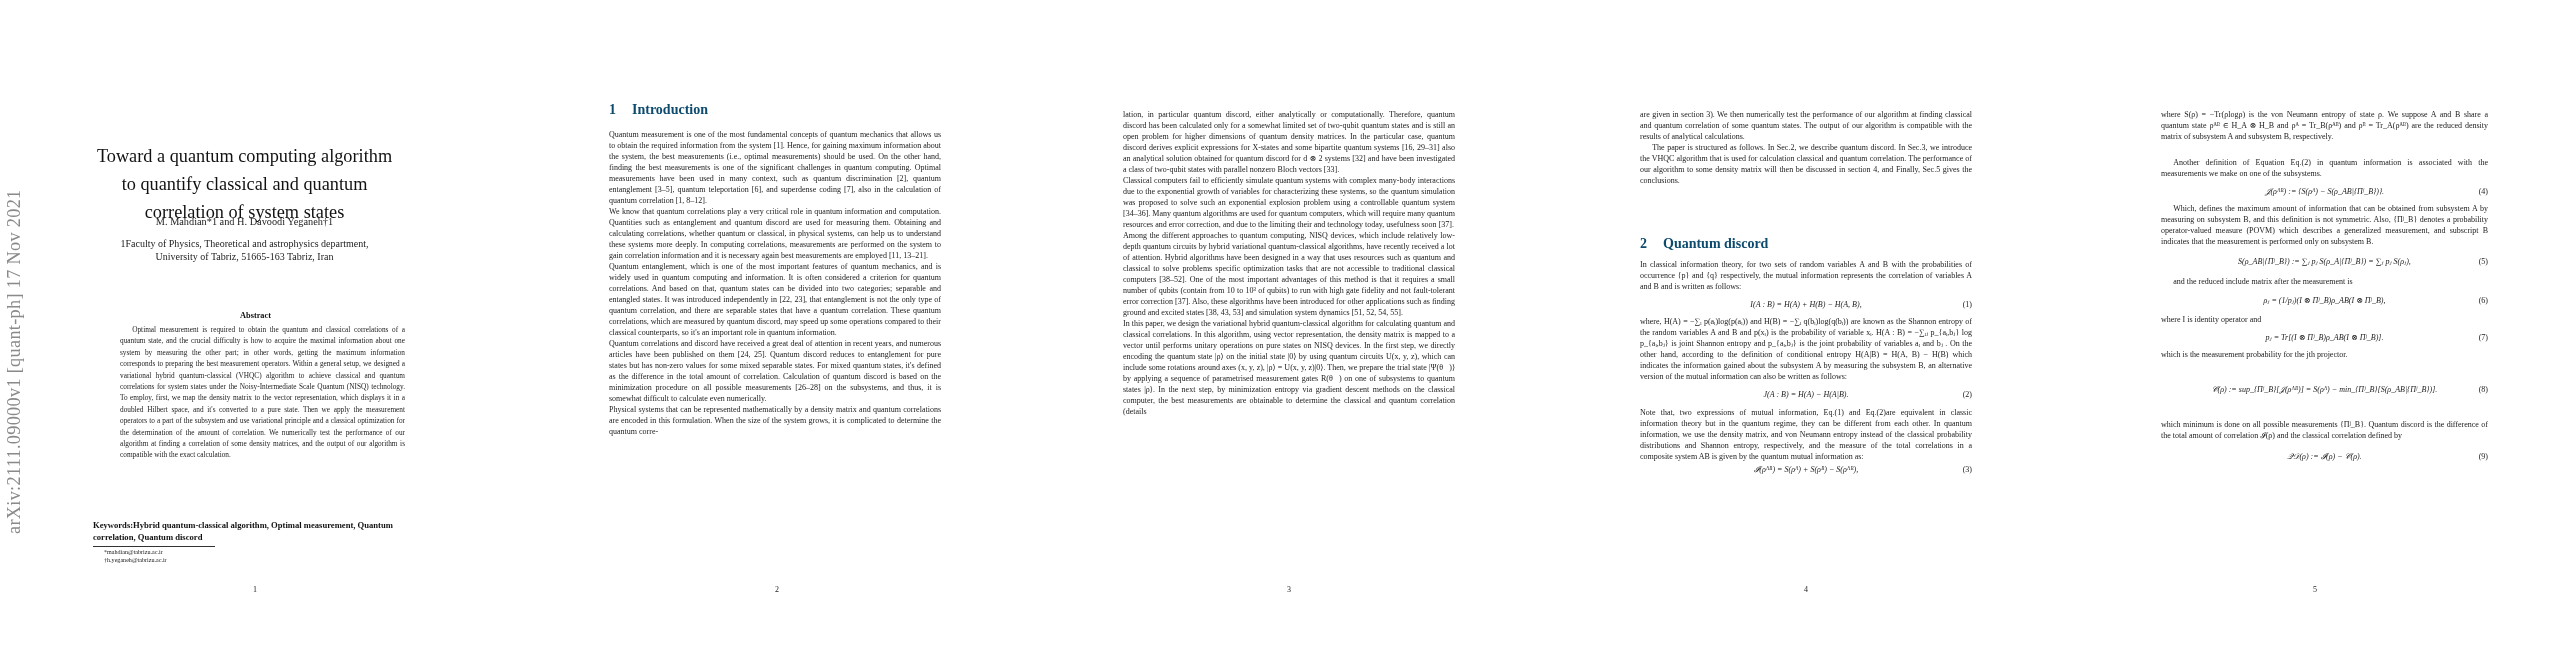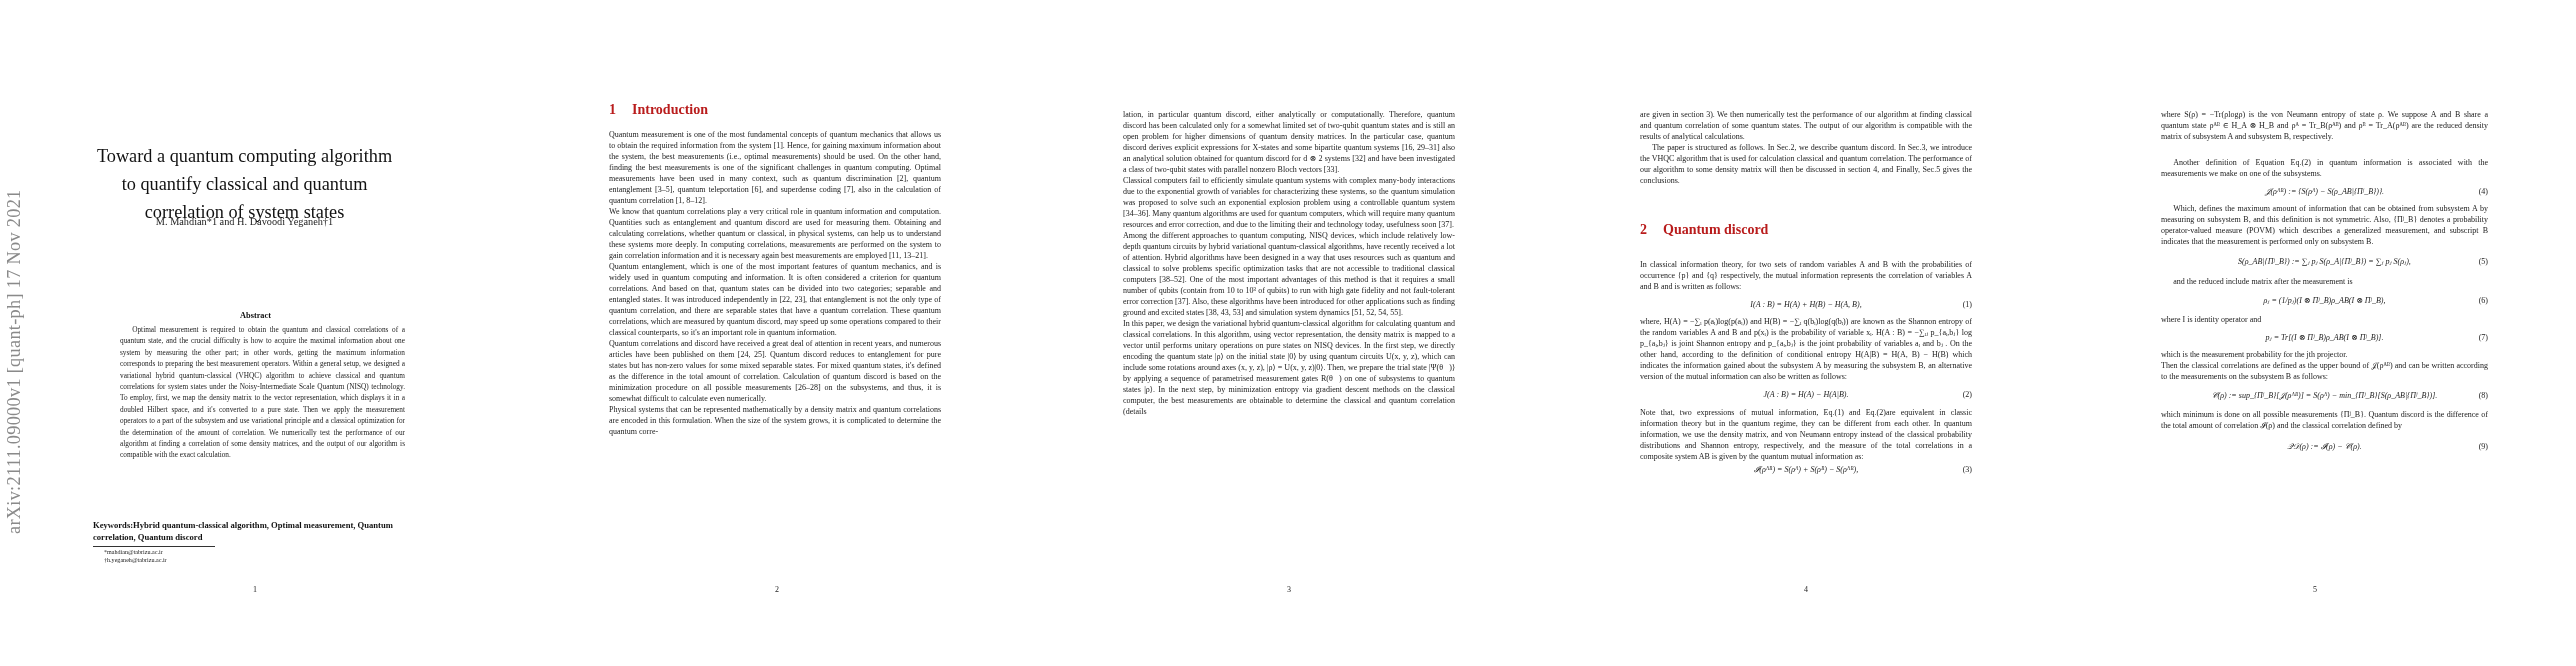--- a/index.html
+++ b/index.html
@@ -11,32 +11,36 @@
   .pagenum{position:absolute;font-family:"Liberation Serif",serif;font-size:8px;color:#222;}
   .arxiv{position:absolute;left:4.4px;top:534px;transform-origin:0 0;transform:rotate(-90deg);font-family:"Liberation Serif",serif;font-size:18.3px;color:#8a8a8a;white-space:nowrap;letter-spacing:0.3px;}
   .title{position:absolute;left:89px;top:142px;width:311px;text-align:center;font-family:"Liberation Serif",serif;font-size:18.3px;line-height:28px;color:#111;}
   .authors{position:absolute;left:89px;top:216px;width:311px;text-align:center;font-family:"Liberation Serif",serif;font-size:10.3px;color:#222;}
   .affil{position:absolute;left:89px;top:238px;width:311px;text-align:center;font-family:"Liberation Serif",serif;font-size:10px;line-height:12.8px;color:#222;}
   .abs-h{position:absolute;left:111px;top:311px;width:289px;text-align:center;font-family:"Liberation Serif",serif;font-weight:bold;font-size:8.3px;}
   .abs{position:absolute;left:120px;top:324px;width:285px;font-family:"Liberation Serif",serif;font-size:7.3px;line-height:11.4px;text-align:justify;color:#222;}
   .kw{position:absolute;left:93px;top:520px;width:311px;font-family:"Liberation Serif",serif;font-weight:bold;font-size:8.6px;line-height:11.7px;}
   .fnrule{position:absolute;left:93px;top:546px;width:122px;border-top:0.6px solid #333;}
   .fn{position:absolute;left:104px;font-family:"Liberation Serif",serif;font-size:6.1px;color:#222;}
-  .sec{position:absolute;font-family:"Liberation Serif",serif;font-weight:bold;font-size:14px;color:#b91c1c;}
+  .sec{position:absolute;font-family:"Liberation Serif",serif;font-weight:bold;font-size:14px;color:#0c4a6e;}
   .sec .n{display:inline-block;width:23px;}
   .eq{position:relative;display:flex;justify-content:center;align-items:center;font-style:italic;margin:6.7px 0;}
   .eq .num{position:absolute;right:0;font-style:normal;}
 </style>
 </head>
 <body>
 
 <div class="page" style="left:0;width:517px;">
   <div class="arxiv">arXiv:2111.09000v1  [quant-ph]  17 Nov 2021</div>
   <div class="title">Toward a quantum computing algorithm to quantify classical and quantum correlation of system states</div>
   <div class="authors">M. Mahdian*1 and H. Davoodi Yeganeh†1</div>
+  <div class="affil">
+    <div>1Faculty of Physics, Theoretical and astrophysics department,</div>
+    <div>University of Tabriz, 51665-163 Tabriz, Iran</div>
+  </div>
   <div class="abs-h">Abstract</div>
   <div class="abs ind">Optimal measurement is required to obtain the quantum and classical correlations of a quantum state, and the crucial difficulty is how to acquire the maximal information about one system by measuring the other part; in other words, getting the maximum information corresponds to preparing the best measurement operators. Within a general setup, we designed a variational hybrid quantum-classical (VHQC) algorithm to achieve classical and quantum correlations for system states under the Noisy-Intermediate Scale Quantum (NISQ) technology. To employ, first, we map the density matrix to the vector representation, which displays it in a doubled Hilbert space, and it's converted to a pure state. Then we apply the measurement operators to a part of the subsystem and use variational principle and a classical optimization for the determination of the amount of correlation. We numerically test the performance of our algorithm at finding a correlation of some density matrices, and the output of our algorithm is compatible with the exact calculation.</div>
   <div class="kw">Keywords:Hybrid quantum-classical algorithm, Optimal measurement, Quantum correlation, Quantum discord</div>
   <div class="fnrule"></div>
   <div class="fn" style="top:549px;">*mahdian@tabrizu.ac.ir</div>
   <div class="fn" style="top:557px;">†h.yeganeh@tabrizu.ac.ir</div>
   <div class="pagenum" style="left:253px;top:585px;">1</div>
 </div>
 
 <div class="page" style="left:517px;width:517px;">
@@ -61,21 +65,21 @@
     <p>In this paper, we design the variational hybrid quantum-classical algorithm for calculating quantum and classical correlations. In this algorithm, using vector representation, the density matrix is mapped to a vector until performs unitary operations on pure states on NISQ devices. In the first step, we directly encoding the quantum state |ρ⟩ on the initial state |0⟩ by using quantum circuits U(x, y, z), which can include some rotations around axes (x, y, z), |ρ⟩ = U(x, y, z)|0⟩. Then, we prepare the trial state |Ψ(θ⃗)⟩ by applying a sequence of parametrised measurement gates R(θ⃗) on one of subsystems to quantum states |ρ⟩. In the next step, by minimization entropy via gradient descent methods on the classical computer, the best measurements are obtainable to determine the classical and quantum correlation (details</p>
   </div>
   <div class="pagenum" style="left:253px;top:585px;">3</div>
 </div>
 
 <div class="page" style="left:1551px;width:517px;">
   <div class="col" style="left:89px;top:109px;width:332px;">
     <p>are given in section 3). We then numerically test the performance of our algorithm at finding classical and quantum correlation of some quantum states. The output of our algorithm is compatible with the results of analytical calculations.</p>
     <p class="ind">The paper is structured as follows. In Sec.2, we describe quantum discord. In Sec.3, we introduce the VHQC algorithm that is used for calculation classical and quantum correlation. The performance of our algorithm to some density matrix will then be discussed in section 4, and Finally, Sec.5 gives the conclusions.</p>
   </div>
-  <div class="sec" style="left:89px;top:222px;">
+  <div class="sec" style="left:89px;top:236px;">
     <span class="n">2</span><span>Quantum discord</span>
   </div>
   <div class="col" style="left:89px;top:259px;width:332px;">
     <p>In classical information theory, for two sets of random variables A and B with the probabilities of occurrence {p} and {q} respectively, the mutual information represents the correlation of variables A and B and is written as follows:</p>
     <div class="eq">
         <span>I(A : B) = H(A) + H(B) − H(A, B),</span>
         <span class="num">(1)</span>
       </div>
     <p>where, H(A) = −∑ᵢ p(aᵢ)log(p(aᵢ)) and H(B) = −∑ᵢ q(bᵢ)log(q(bᵢ)) are known as the Shannon entropy of the random variables A and B and p(xᵢ) is the probability of variable xᵢ. H(A : B) = −∑ᵢⱼ p_{aᵢ,bⱼ} log p_{aᵢ,bⱼ} is joint Shannon entropy and p_{aᵢ,bⱼ} is the joint probability of variables aᵢ and bⱼ . On the other hand, according to the definition of conditional entropy H(A|B) = H(A, B) − H(B) which indicates the information gained about the subsystem A by measuring the subsystem B, an alternative version of the mutual information can also be written as follows:</p>
     <div class="eq">
@@ -108,22 +112,21 @@
     <div class="eq" style="margin:7.8px 0;">
         <span>ρⱼ = (1/pⱼ)(I ⊗ Πʲ_B)ρ_AB(I ⊗ Πʲ_B),</span>
         <span class="num">(6)</span>
       </div>
     <p>where I is identity operator and</p>
     <div class="eq">
         <span>pⱼ = Tr[(I ⊗ Πʲ_B)ρ_AB(I ⊗ Πʲ_B)].</span>
         <span class="num">(7)</span>
       </div>
     <p>which is the measurement probability for the jth projector.</p>
-    <p>Then the classical correlations are defined as the upper bound of 𝒥(ρᴬᴮ) and can be written according to the measurements on the subsystem B as follows:</p>
-    <div class="eq" style="margin:8px 0;">
+    <div class="eq" style="margin:24px 0;">
         <span>𝒞(ρ) := sup_{Πʲ_B}[𝒥(ρᴬᴮ)] = S(ρᴬ) − min_{Πʲ_B}[S(ρ_AB|{Πʲ_B})].</span>
         <span class="num">(8)</span>
       </div>
     <p>which minimum is done on all possible measurements {Πʲ_B}. Quantum discord is the difference of the total amount of correlation 𝓘(ρ) and the classical correlation defined by</p>
     <div class="eq" style="margin:10px 0;">
         <span>𝒬𝒟(ρ) := 𝓘(ρ) − 𝒞(ρ).</span>
         <span class="num">(9)</span>
       </div>
   </div>
   <div class="pagenum" style="left:246px;top:585px;">5</div>

